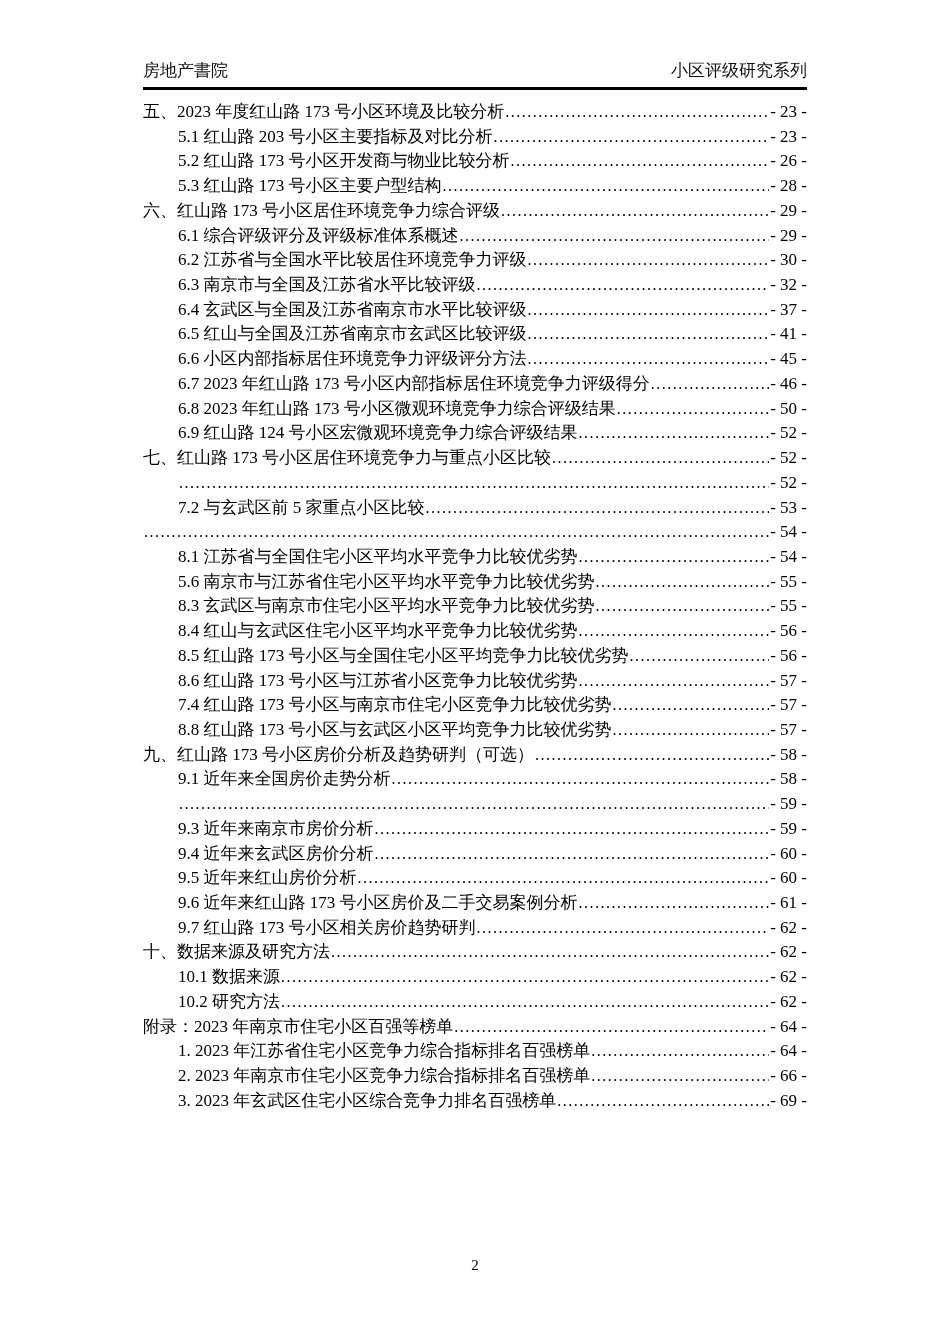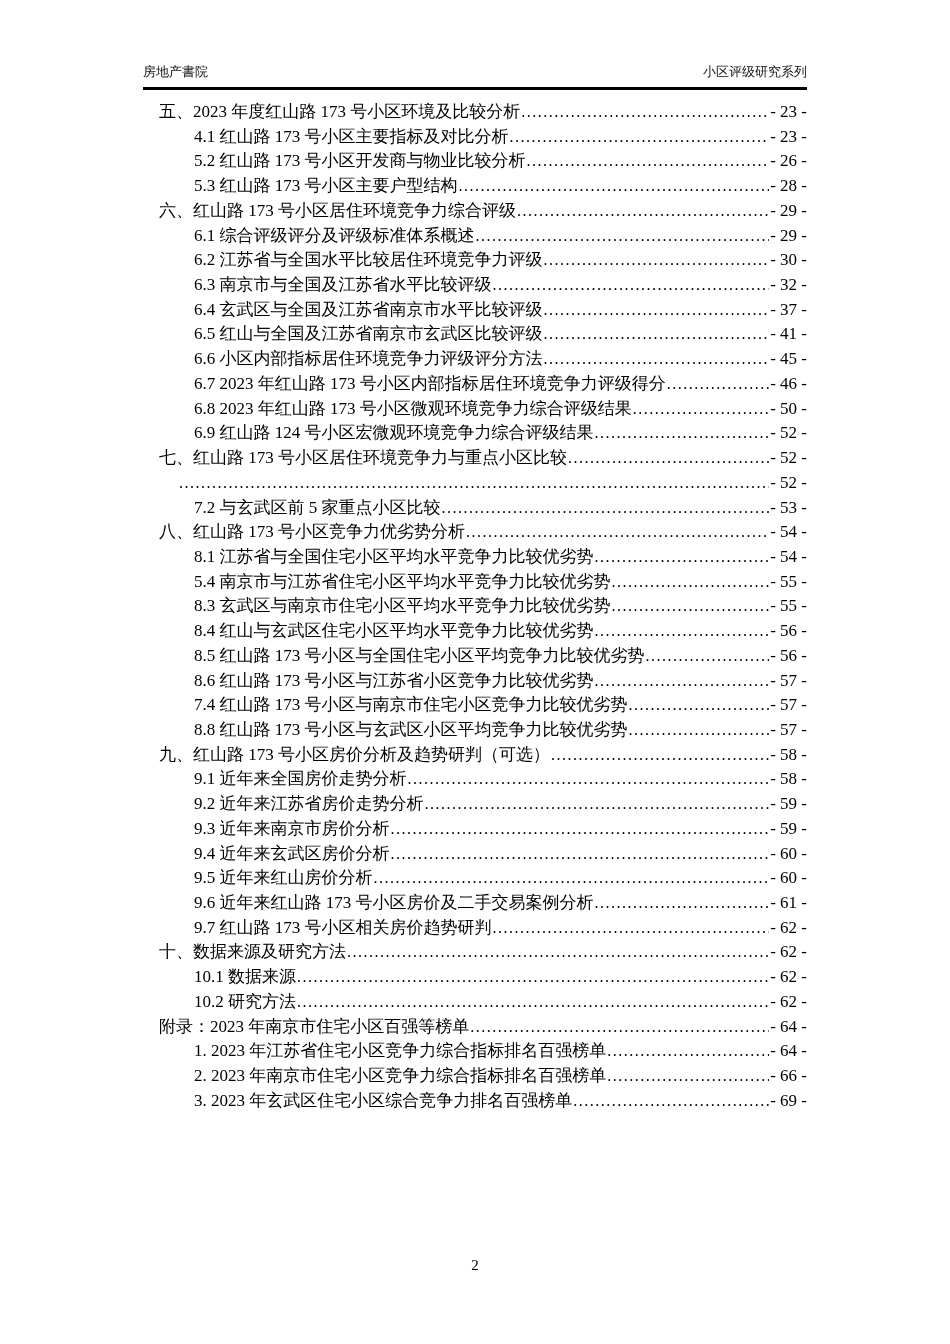--- a/index.html
+++ b/index.html
@@ -13,22 +13,22 @@
     overflow:hidden;
   }
   .header{
     position:absolute;
     left:143px;right:143px;top:63px;
   }
   .header-row{
     display:flex;
     justify-content:space-between;
     align-items:baseline;
-    font-family:Liberation Sans, sans-serif;
-    font-size:13px;
+    font-family:Liberation Mono, monospace;
+    font-size:17px;
     line-height:18px;
     color:#111111;
   }
   .header-rule{
     margin-top:6px;
     height:2.5px;
     background:#000000;
   }
   .toc{
     position:absolute;
@@ -37,21 +37,21 @@
   }
   .toc-row{
     display:flex;
     align-items:baseline;
     height:24.72px;
     line-height:24.72px;
     white-space:nowrap;
     overflow:hidden;
   }
   .toc-row.level-2{padding-left:35px;}
-  .toc-text{flex:0 0 auto;margin-left:16px;}
+  .toc-text{flex:0 0 auto;}
   .toc-dots{
     flex:1 1 auto;
     overflow:hidden;
     white-space:nowrap;
     letter-spacing:1.5px;
     font-size:16px;
     margin:0 1px;
   }
   .toc-page{
     flex:0 0 auto;
@@ -78,21 +78,21 @@
     <div class="header-rule"></div>
   </div>
 
   <div class="toc" id="toc">
       <div class="toc-row level-1">
       <span class="toc-text">五、2023 年度红山路 173 号小区环境及比较分析</span>
       <span class="toc-dots">............................................................................................................................................................................................................................</span>
       <span class="toc-page">- 23 -</span>
     </div>
       <div class="toc-row level-2">
-      <span class="toc-text">4.1 红山路 173 号小区主要指标及对比分析</span>
+      <span class="toc-text">5.1 红山路 203 号小区主要指标及对比分析</span>
       <span class="toc-dots">............................................................................................................................................................................................................................</span>
       <span class="toc-page">- 23 -</span>
     </div>
       <div class="toc-row level-2">
       <span class="toc-text">5.2 红山路 173 号小区开发商与物业比较分析</span>
       <span class="toc-dots">............................................................................................................................................................................................................................</span>
       <span class="toc-page">- 26 -</span>
     </div>
       <div class="toc-row level-2">
       <span class="toc-text">5.3 红山路 173 号小区主要户型结构</span>
@@ -157,31 +157,30 @@
       <div class="toc-row level-2">
       <span class="toc-dots">............................................................................................................................................................................................................................</span>
       <span class="toc-page">- 52 -</span>
     </div>
       <div class="toc-row level-2">
       <span class="toc-text">7.2 与玄武区前 5 家重点小区比较</span>
       <span class="toc-dots">............................................................................................................................................................................................................................</span>
       <span class="toc-page">- 53 -</span>
     </div>
       <div class="toc-row level-1">
-      <span class="toc-text">八、红山路 173 号小区竞争力优劣势分析</span>
       <span class="toc-dots">............................................................................................................................................................................................................................</span>
       <span class="toc-page">- 54 -</span>
     </div>
       <div class="toc-row level-2">
       <span class="toc-text">8.1 江苏省与全国住宅小区平均水平竞争力比较优劣势</span>
       <span class="toc-dots">............................................................................................................................................................................................................................</span>
       <span class="toc-page">- 54 -</span>
     </div>
       <div class="toc-row level-2">
-      <span class="toc-text">5.4 南京市与江苏省住宅小区平均水平竞争力比较优劣势</span>
+      <span class="toc-text">5.6 南京市与江苏省住宅小区平均水平竞争力比较优劣势</span>
       <span class="toc-dots">............................................................................................................................................................................................................................</span>
       <span class="toc-page">- 55 -</span>
     </div>
       <div class="toc-row level-2">
       <span class="toc-text">8.3 玄武区与南京市住宅小区平均水平竞争力比较优劣势</span>
       <span class="toc-dots">............................................................................................................................................................................................................................</span>
       <span class="toc-page">- 55 -</span>
     </div>
       <div class="toc-row level-2">
       <span class="toc-text">8.4 红山与玄武区住宅小区平均水平竞争力比较优劣势</span>
@@ -212,21 +211,20 @@
       <span class="toc-text">九、红山路 173 号小区房价分析及趋势研判（可选）</span>
       <span class="toc-dots">............................................................................................................................................................................................................................</span>
       <span class="toc-page">- 58 -</span>
     </div>
       <div class="toc-row level-2">
       <span class="toc-text">9.1 近年来全国房价走势分析</span>
       <span class="toc-dots">............................................................................................................................................................................................................................</span>
       <span class="toc-page">- 58 -</span>
     </div>
       <div class="toc-row level-2">
-      <span class="toc-text">9.2 近年来江苏省房价走势分析</span>
       <span class="toc-dots">............................................................................................................................................................................................................................</span>
       <span class="toc-page">- 59 -</span>
     </div>
       <div class="toc-row level-2">
       <span class="toc-text">9.3 近年来南京市房价分析</span>
       <span class="toc-dots">............................................................................................................................................................................................................................</span>
       <span class="toc-page">- 59 -</span>
     </div>
       <div class="toc-row level-2">
       <span class="toc-text">9.4 近年来玄武区房价分析</span>

